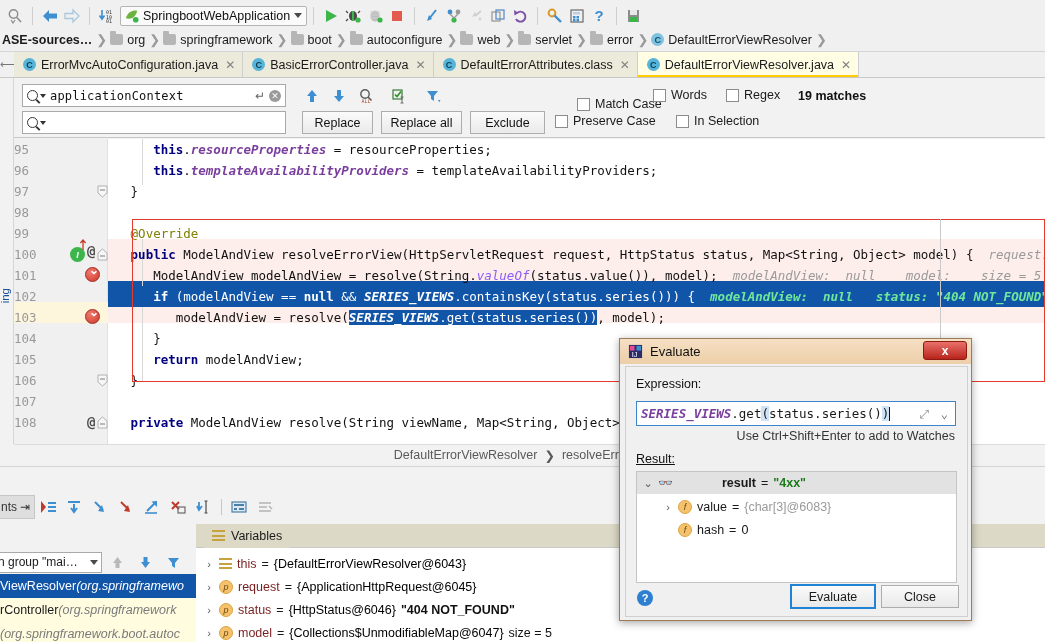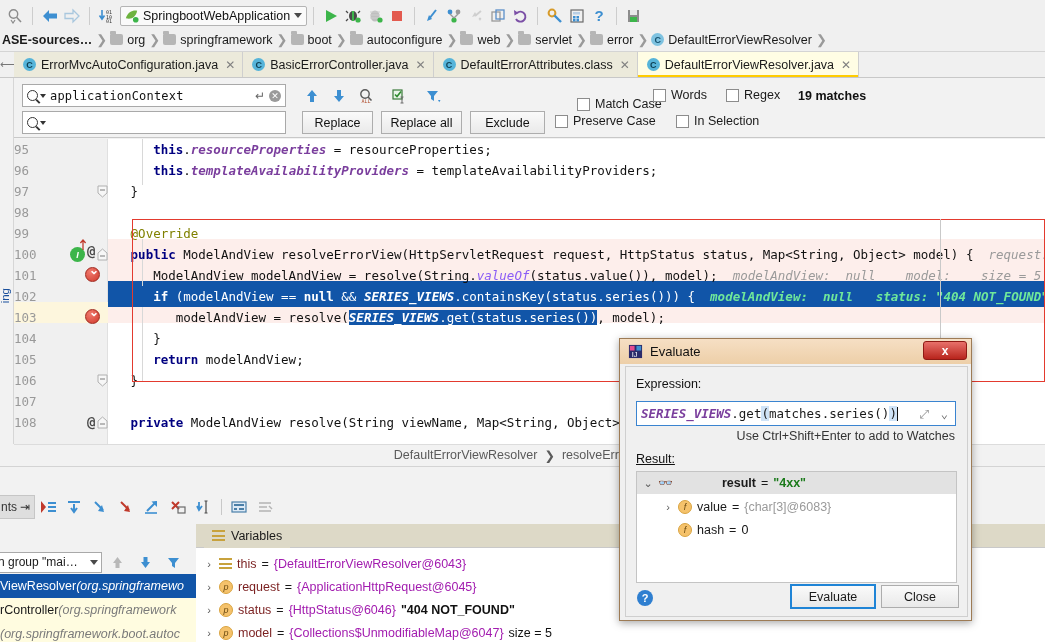--- a/index.html
+++ b/index.html
@@ -170,21 +170,21 @@
     border-bottom:1px solid #c9c9c9;
   }
   #var-tab-inner { display:flex; align-items:center; gap:6px; background:#ddd9c7; height:24px; padding:0 8px; }
   .lines-ico { width:13px;height:11px; display:flex; flex-direction:column; justify-content:space-between; }
   .lines-ico i { display:block; height:2px; background:#c8a23c; }
   .var-row { position:absolute; left:0; height:23px; display:flex; align-items:center; gap:5px; font-size:12.5px; white-space:nowrap; padding-left:8px;}
   .expander { color:#5a5a5a; font-size:11px; width:10px; text-align:center; }
   .p-ico { width:14px;height:14px;border-radius:50%;background:#f5c26b;border:1px solid #d9a441;color:#6b4a10;font-size:9px;font-style:italic;display:flex;align-items:center;justify-content:center;}
   .f-ico { width:14px;height:14px;border-radius:50%;background:#f5c26b;border:1px solid #d9a441;color:#6b4a10;font-size:9px;font-style:italic;display:flex;align-items:center;justify-content:center;}
   .vname { color:#7a1f1f; }
-  .vval { color:#a21caf; }
+  .vval { color:#000000; }
   .vstr { color:#111; font-weight:bold; }
 
   
   #evaldlg {
     position:absolute; left:619px; top:338px; width:353px; height:283px;
     background:#f0f0f0; border:1px solid #9d7b55;
     box-shadow:0 2px 8px rgba(0,0,0,.35);
   }
   #eval-titlebar {
     position:absolute; left:0; top:0; width:100%; height:25px;
@@ -776,21 +776,21 @@
     </div>
   </div>
 
   <div id="eval-body">
     <div class="eval-lbl" style="left:10px; top:10px;">Expression:</div>
 
     <div id="expr-field">
       <span style="color:#7a3e9d;font-style:italic;font-weight:bold;">SERIES_VIEWS</span>
         <span>.get</span>
         <span class="paren-hl">(</span>
-        <span>matches.series()</span>
+        <span>status.series()</span>
         <span class="paren-hl">)</span>
         <span class="caret-bar"></span>
       <span id="expr-expand">⤢</span>
       <span id="expr-dd">⌄</span>
     </div>
 
     <div id="eval-hint">Use Ctrl+Shift+Enter to add to Watches</div>
 
     <div class="eval-lbl" style="left:10px; top:85px;"><span class="ul-ch">Result:</span></div>
 

